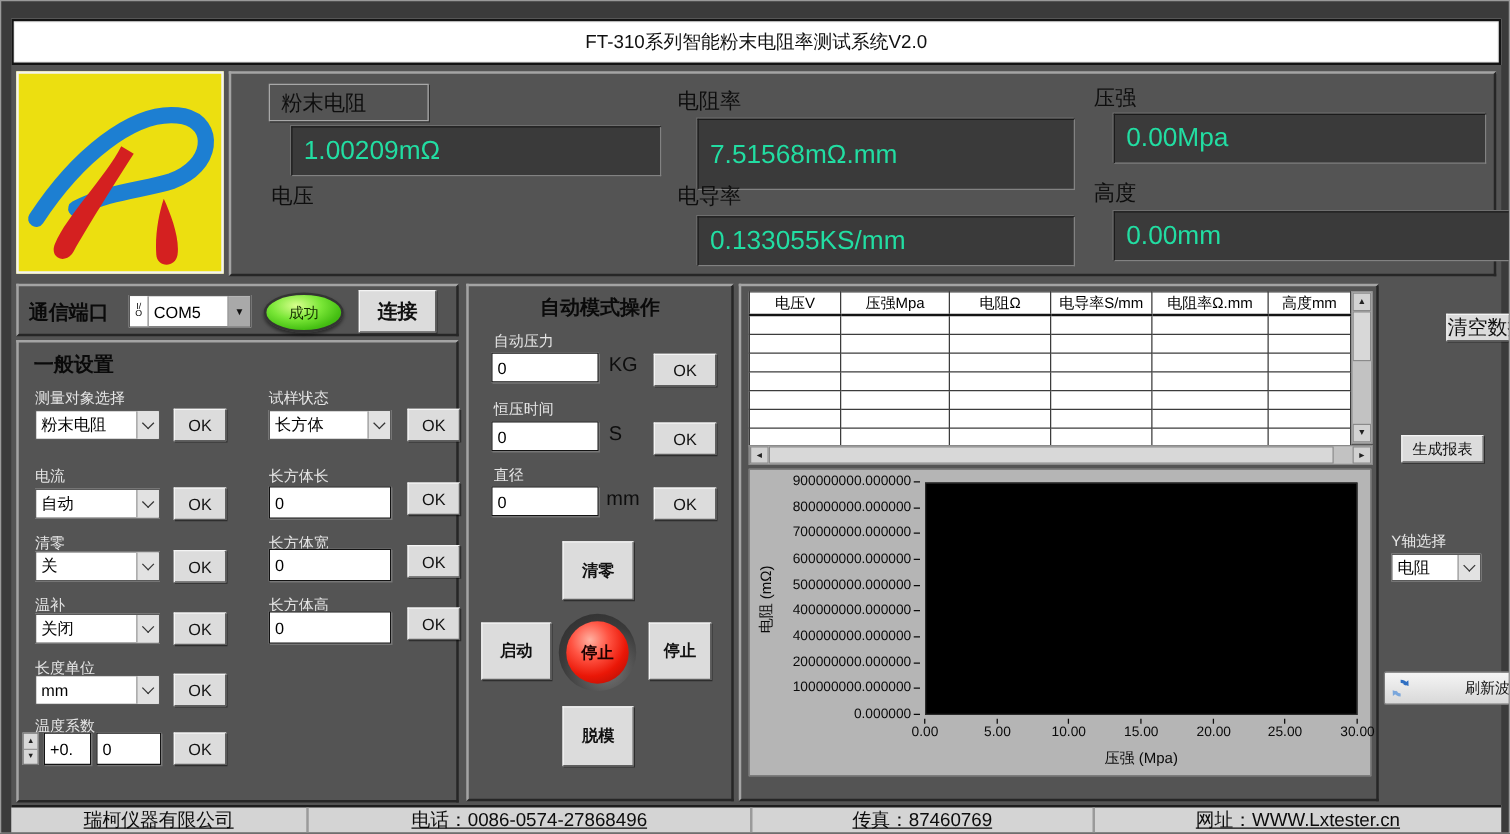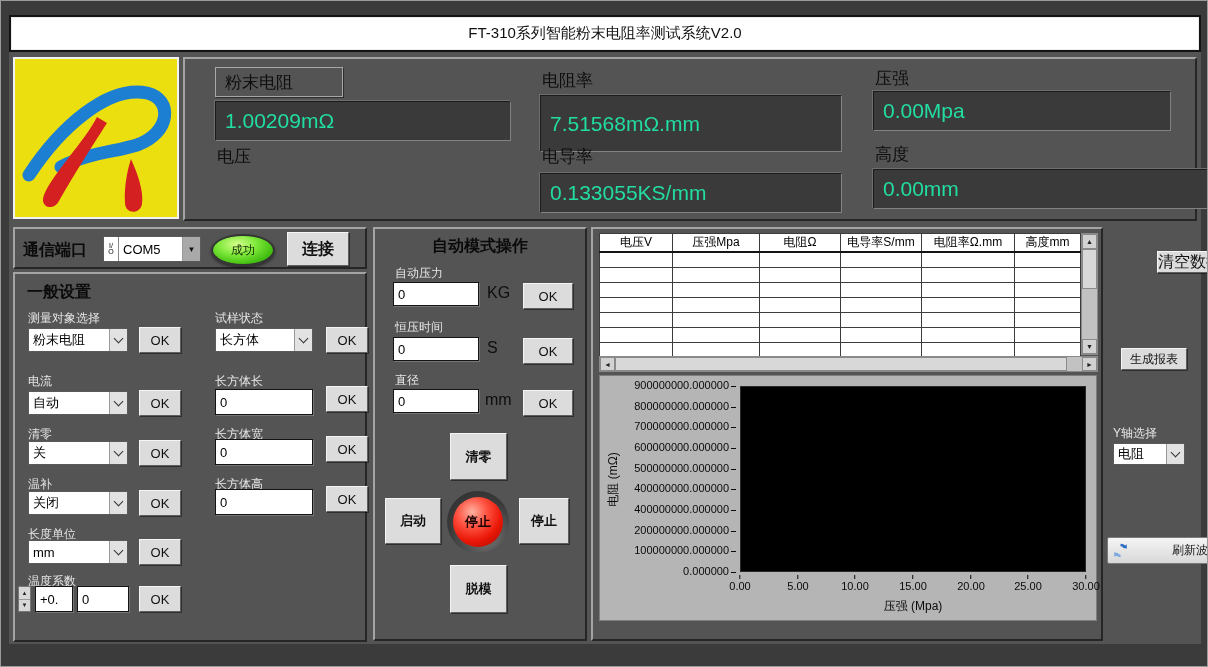--- a/index.html
+++ b/index.html
@@ -17,21 +17,21 @@
     background:#545454;box-sizing:border-box;}
   
   #logo{left:4px;top:5px;width:166px;height:162px;background:#ecdf10;
     border:2px solid #f2f2f2;box-sizing:border-box;}
   
   .rlabel{position:absolute;font-size:17px;color:#0e0e0e;white-space:nowrap;}
   .tab{position:absolute;border:1px solid #a8a8a8;box-shadow:1px 1px 0 #2e2e2e;
     font-size:17px;color:#0e0e0e;display:flex;align-items:center;padding-left:9px;box-sizing:border-box;}
   .disp{position:absolute;background:#3a3a3a;border:1px solid;border-color:#1b1b1b #828282 #828282 #1b1b1b;
     box-sizing:border-box;color:#22dda2;font-size:21px;display:flex;align-items:center;
-    padding-left:9px;white-space:nowrap;box-shadow:-1px -1px 0 #6e6e6e;}
+    padding-left:9px;white-space:nowrap;box-shadow:-1px -1px 0 #6e6e6e;margin-left:18px;}
   
   .slabel{position:absolute;font-size:12px;color:#e5e5e5;white-space:nowrap;}
   .blabel{position:absolute;font-size:15px;font-weight:bold;color:#0a0a0a;white-space:nowrap;}
   .combo{position:absolute;background:#ffffff;border:1px solid #5a5a5a;box-sizing:border-box;
     display:flex;align-items:center;font-size:13px;color:#000;}
   .combo .val{flex:1;padding:0 4px;white-space:nowrap;overflow:hidden;}
   .combo .dd{width:17px;align-self:stretch;background:#e2e2e2;border-left:1px solid #9a9a9a;
     display:flex;align-items:center;justify-content:center;}
   .chev{width:6px;height:6px;border:solid #333;border-width:0 1.6px 1.6px 0;
     transform:rotate(45deg);margin-top:-3px;}
@@ -451,14 +451,20 @@
       <svg width="15" height="15" viewBox="0 0 16 16">
         <path d="M8 2.2 a5.8 5.8 0 0 1 5 2.9" stroke="#2f6fc2" stroke-width="2.6" fill="none"></path>
         <path d="M14.6 1.2 L14.8 6.2 L10.2 4.6 Z" fill="#2f6fc2"></path>
         <path d="M8 13.8 a5.8 5.8 0 0 1 -5 -2.9" stroke="#7aa7dc" stroke-width="2.6" fill="none"></path>
         <path d="M1.4 14.8 L1.2 9.8 L5.8 11.4 Z" fill="#7aa7dc"></path>
       </svg>
       <span>刷新波形</span>
     </div>
   </div>
 
+  <div id="footer" class="abs">
+    <div class="fcell" style="width:237px;">瑞柯仪器有限公司</div>
+    <div class="fcell" style="width:355px;">电话：0086-0574-27868496</div>
+    <div class="fcell" style="width:273px;">传真：87460769</div>
+    <div class="fcell" style="width:327px;">网址：WWW.Lxtester.cn</div>
+  </div>
 
 </div>
 
 </body></html>

